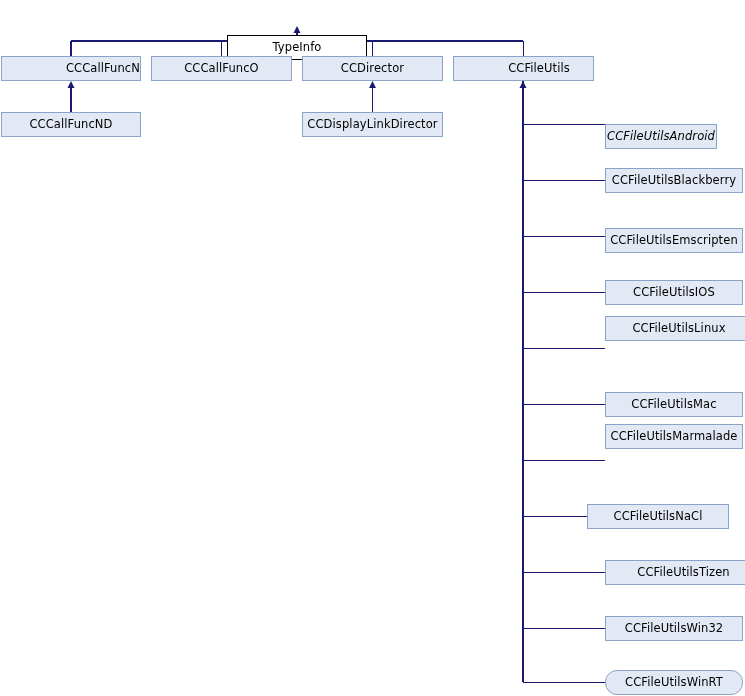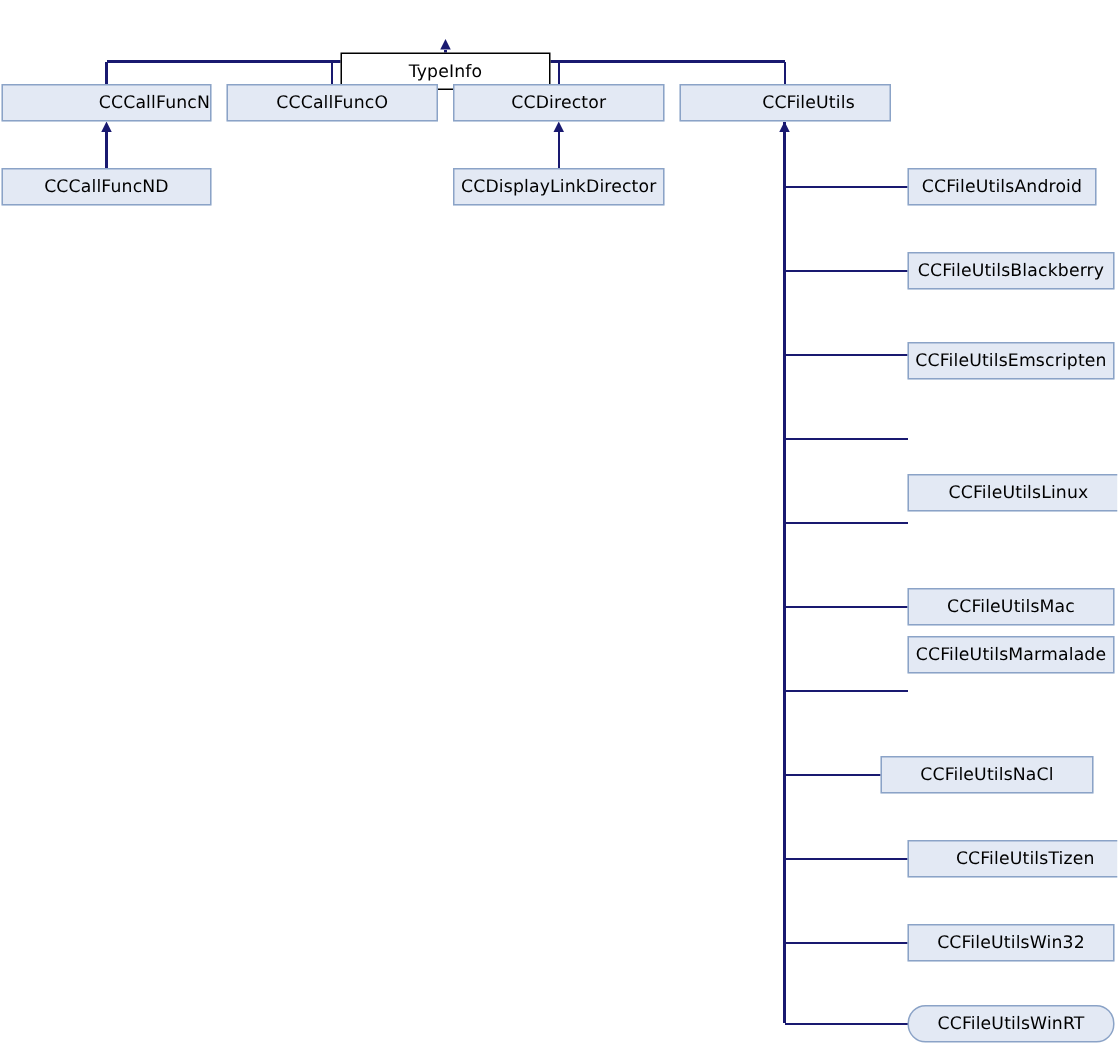--- a/index.html
+++ b/index.html
@@ -89,28 +89,31 @@
     </div>
     <div class="node" style="left: 453px; top: 56px; width: 141px; padding-left: 31px;">
       <span>CCFileUtils</span>
     </div>
     <div class="node" style="left: 1px; top: 112px; width: 140px;">
       <span>CCCallFuncND</span>
     </div>
     <div class="node" style="left: 302px; top: 112px; width: 141px;">
       <span>CCDisplayLinkDirector</span>
     </div>
-    <div class="node" style="left: 605px; top: 112px; width: 126px;">
+    <div class="node" style="left: 605px; top: 124px; width: 112px; font-style: italic;">
       <span>CCFileUtilsAndroid</span>
     </div>
     <div class="node" style="left: 605px; top: 168px; width: 138px;">
       <span>CCFileUtilsBlackberry</span>
     </div>
     <div class="node" style="left: 605px; top: 228px; width: 138px;">
       <span>CCFileUtilsEmscripten</span>
+    </div>
+    <div class="node" style="left: 605px; top: 280px; width: 138px;">
+      <span>CCFileUtilsIOS</span>
     </div>
     <div class="node" style="left: 605px; top: 316px; width: 148px;">
       <span>CCFileUtilsLinux</span>
     </div>
     <div class="node" style="left: 605px; top: 392px; width: 138px;">
       <span>CCFileUtilsMac</span>
     </div>
     <div class="node" style="left: 605px; top: 424px; width: 138px; justify-content: center;">
       <span>CCFileUtilsMarmalade</span>
     </div>

